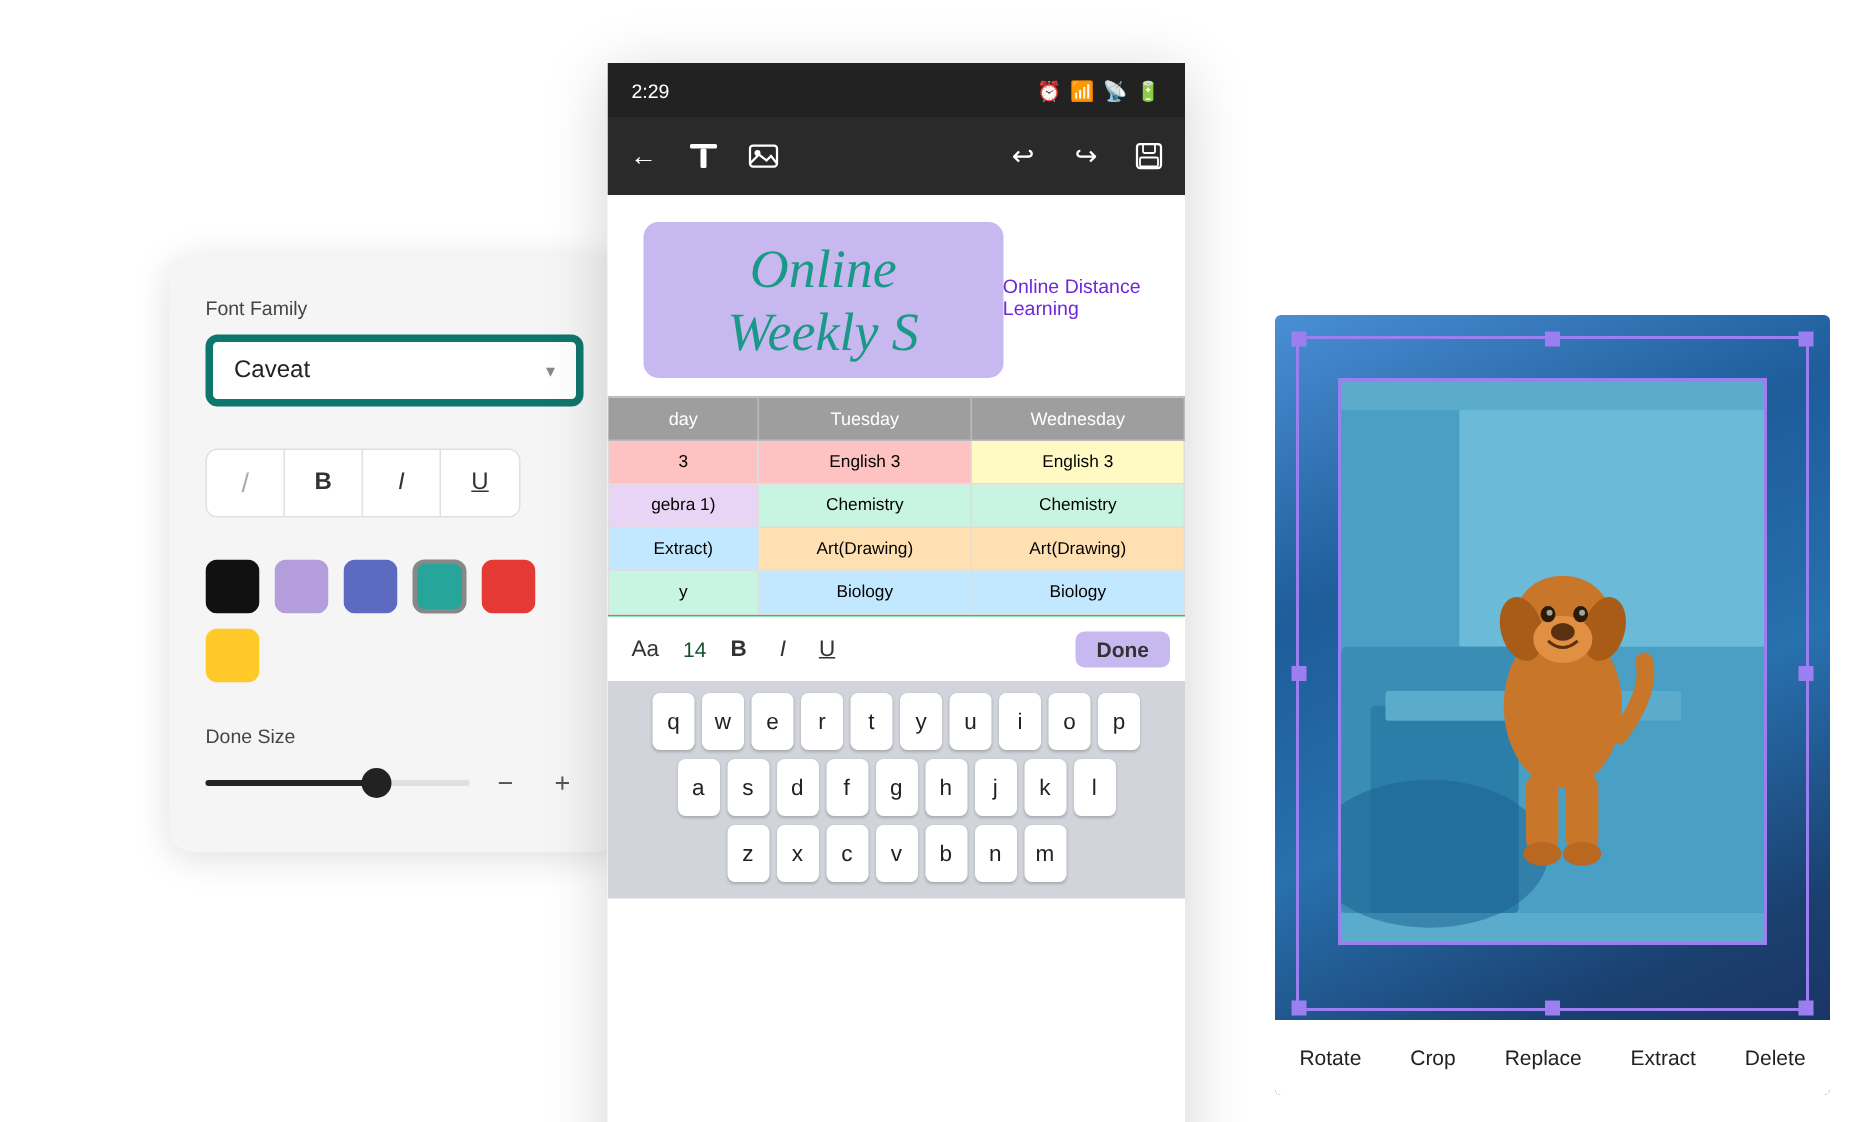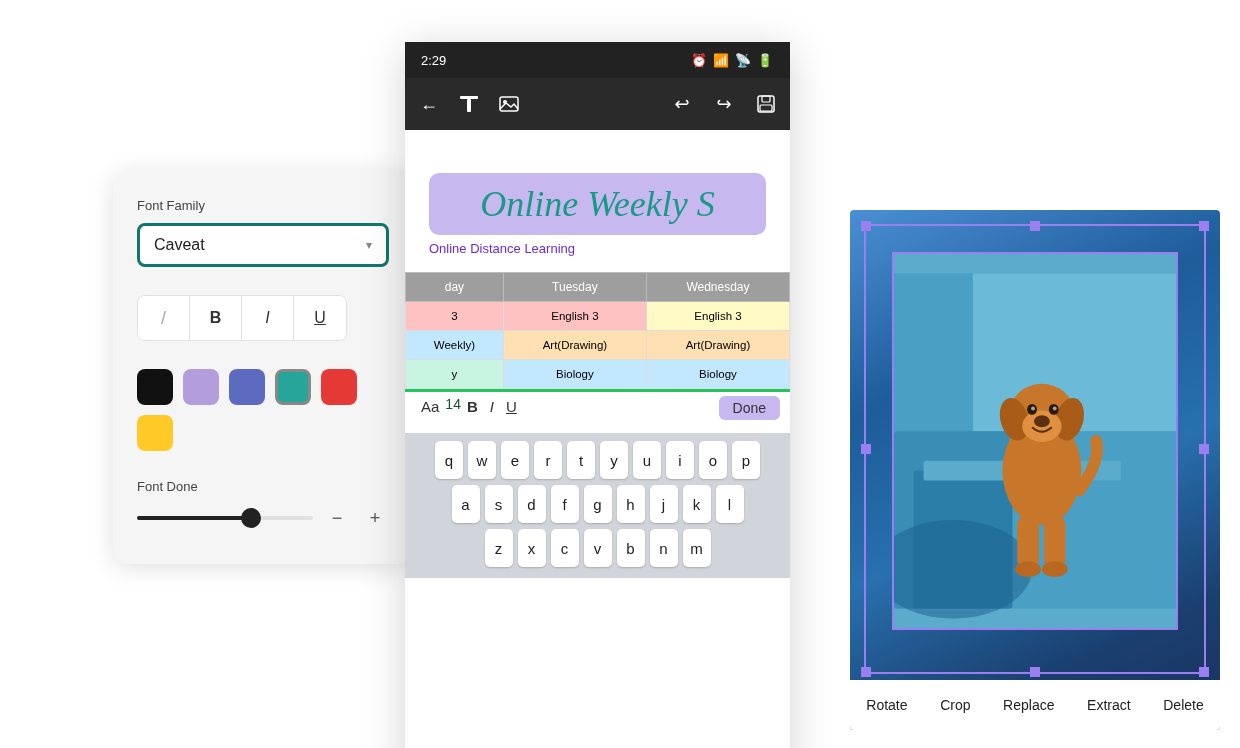--- a/index.html
+++ b/index.html
@@ -26,21 +26,21 @@
     }
     .font-panel-section-label {
       font-size: 13px;
       color: #444;
       margin-bottom: 10px;
       font-weight: 500;
     }
     .font-family-dropdown {
       width: 100%;
       background: #fff;
-      border: 3px solid #0f766e;
+      border: 5px solid #0f766e;
       border-radius: 8px;
       padding: 10px 14px;
       font-size: 16px;
       color: #222;
       display: flex;
       align-items: center;
       justify-content: space-between;
       cursor: pointer;
       margin-bottom: 28px;
     }
@@ -199,23 +199,22 @@
     .phone-content {
       flex: 1;
       background: #fff;
       overflow: hidden;
       display: flex;
       flex-direction: column;
     }
     .doc-header {
       padding: 18px 24px 6px;
       display: flex;
-      flex-direction: column;
-      align-items: flex-start;
-      margin-top: 25px;
+      flex-direction: row;
+      align-items: center;
     }
     .doc-title-box {
       background: #c8b8f0;
       border-radius: 10px;
       padding: 10px 22px;
       margin-bottom: 6px;
       width: 100%;
       text-align: center;
     }
     .doc-title-text {
@@ -250,41 +249,42 @@
     }
     .cell-pink { background: #ffc2c2; }
     .cell-yellow { background: #fff9c4; }
     .cell-green { background: #c8f5e2; }
     .cell-purple { background: #e8d5f5; }
     .cell-blue { background: #c2e8ff; }
     .cell-orange { background: #ffe0b2; }
 
     .text-format-bar {
       background: rgba(255,255,255,0.85);
-      border-top: 3px solid #22c55e;
-      display: flex;
-      align-items: flex-start;
+      border-top: 1px solid #22c55e;
+      display: flex;
+      align-items: center;
       padding: 4px 10px;
+      gap: 10px;
       height: 44px;
     }
     .fmt-btn {
       background: none;
       border: none;
       font-size: 15px;
       color: #333;
       cursor: pointer;
       padding: 2px 6px;
     }
     .fmt-btn.done {
       background: #c8b8f0;
       color: #333;
       border-radius: 6px;
       padding: 4px 14px;
       font-size: 14px;
-      font-weight: 400;
+      font-weight: 700;
       margin-left: auto;
     }
     .fmt-size {
       font-size: 14px;
       color: #14532d;
     }
     .keyboard-area {
       background: #d1d5db;
       display: flex;
       flex-direction: column;
@@ -424,21 +424,21 @@
       <div class="color-swatch" style="background:#111111;"></div>
       <div class="color-swatch" style="background:#b39ddb;"></div>
       <div class="color-swatch" style="background:#5c6bc0;"></div>
       <div class="color-swatch selected" style="background:#26a69a;"></div>
       <div class="color-swatch" style="background:#e53935;"></div>
       <div class="color-swatch" style="background:#ffca28;"></div>
     </div>
   </div>
 
   <div class="font-size-section">
-    <div class="font-panel-section-label">Font Done</div>
+    <div class="font-panel-section-label">Done Size</div>
     <div class="font-size-slider-row">
       <div class="slider-track">
         <div class="slider-fill"></div>
         <div class="slider-thumb"></div>
       </div>
       <button class="size-btn">−</button>
       <button class="size-btn">+</button>
     </div>
   </div>
 </div>
@@ -501,21 +501,26 @@
           <th>Wednesday</th>
         </tr>
       </thead>
       <tbody>
         <tr>
           <td class="cell-pink">3</td>
           <td class="cell-pink">English 3</td>
           <td class="cell-yellow">English 3</td>
         </tr>
         <tr>
-          <td class="cell-blue">Weekly)</td>
+          <td class="cell-purple">gebra 1)</td>
+          <td class="cell-green">Chemistry</td>
+          <td class="cell-green">Chemistry</td>
+        </tr>
+        <tr>
+          <td class="cell-blue">Extract)</td>
           <td class="cell-orange">Art(Drawing)</td>
           <td class="cell-orange">Art(Drawing)</td>
         </tr>
         <tr>
           <td class="cell-green">y</td>
           <td class="cell-blue">Biology</td>
           <td class="cell-blue">Biology</td>
         </tr>
       </tbody>
     </table>

